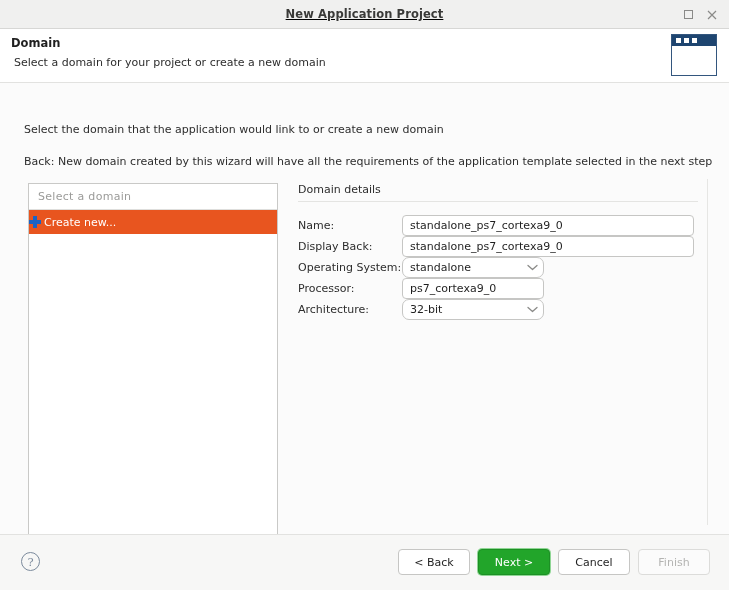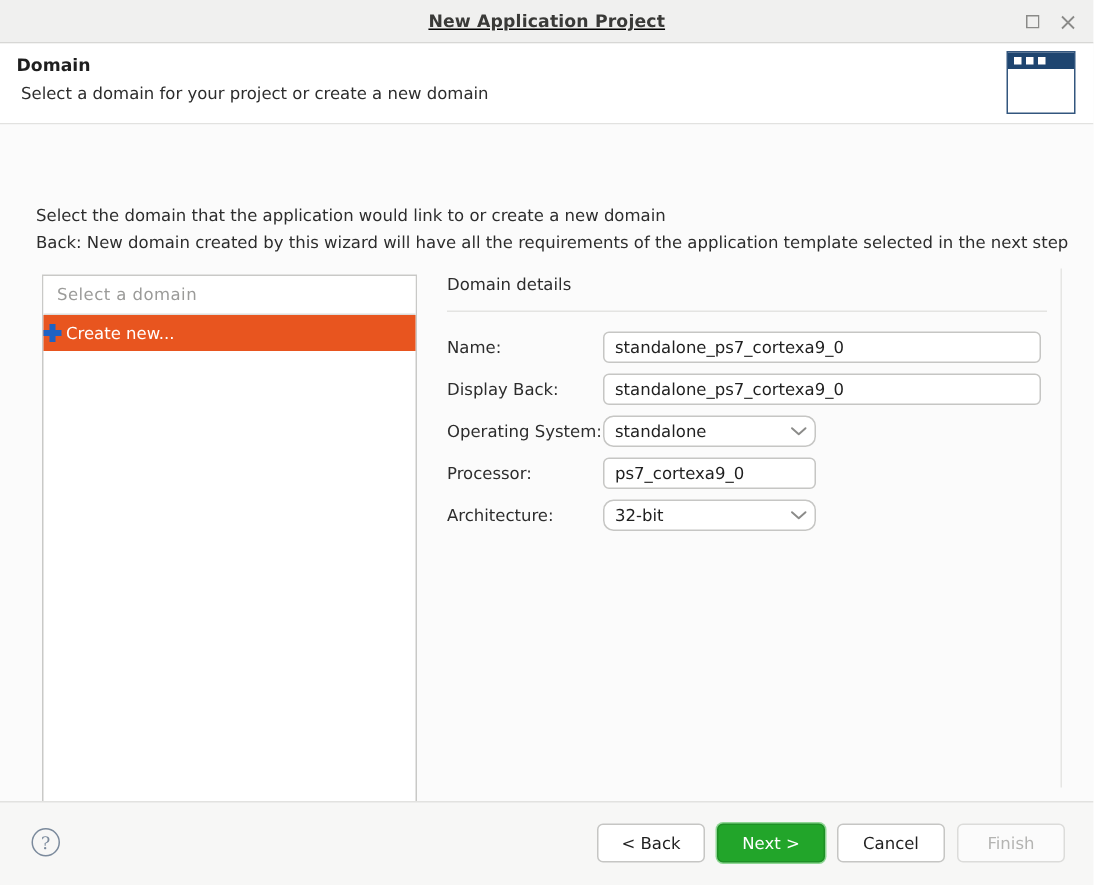--- a/index.html
+++ b/index.html
@@ -74,21 +74,21 @@
   .wiz-icon-dot { width: 5px; height: 5px; background: #ffffff; }
 
   
   .body {
     position: relative;
     flex: 1 1 auto;
     background: #fbfbfb;
     overflow: hidden;
   }
   .intro1 {
-    position: absolute; left: 24px; top: 54px;
+    position: absolute; left: 24px; top: 40px;
     font-size: 11px; color: #2d2d2d;
   }
   .intro2 {
     position: absolute; left: 24px; top: 72px;
     font-size: 11px; color: #2d2d2d;
   }
 
   
   .list-panel {
     position: absolute;
@@ -128,28 +128,27 @@
   .plus-icon::after  { left: 0; top: 4px; width: 12px; height: 4px; }
 
   
   .details-panel {
     position: absolute;
     left: 298px; top: 100px;
     width: 400px;
   }
   .details-title {
     font-size: 11px; color: #2d2d2d;
-    padding-bottom: 11px;
+    padding-bottom: 5px;
     border-bottom: 1px solid #e4e4e2;
     margin-bottom: 13px;
   }
   .form-row {
     display: flex; align-items: center;
     height: 21px;
-    margin-bottom: 7px;
   }
   .form-label {
     width: 104px; flex: 0 0 104px;
     font-size: 11px; color: #2d2d2d;
   }
   .field {
     height: 21px;
     background: #ffffff;
     border: 1px solid #c6c6c4;
     border-radius: 4px;

